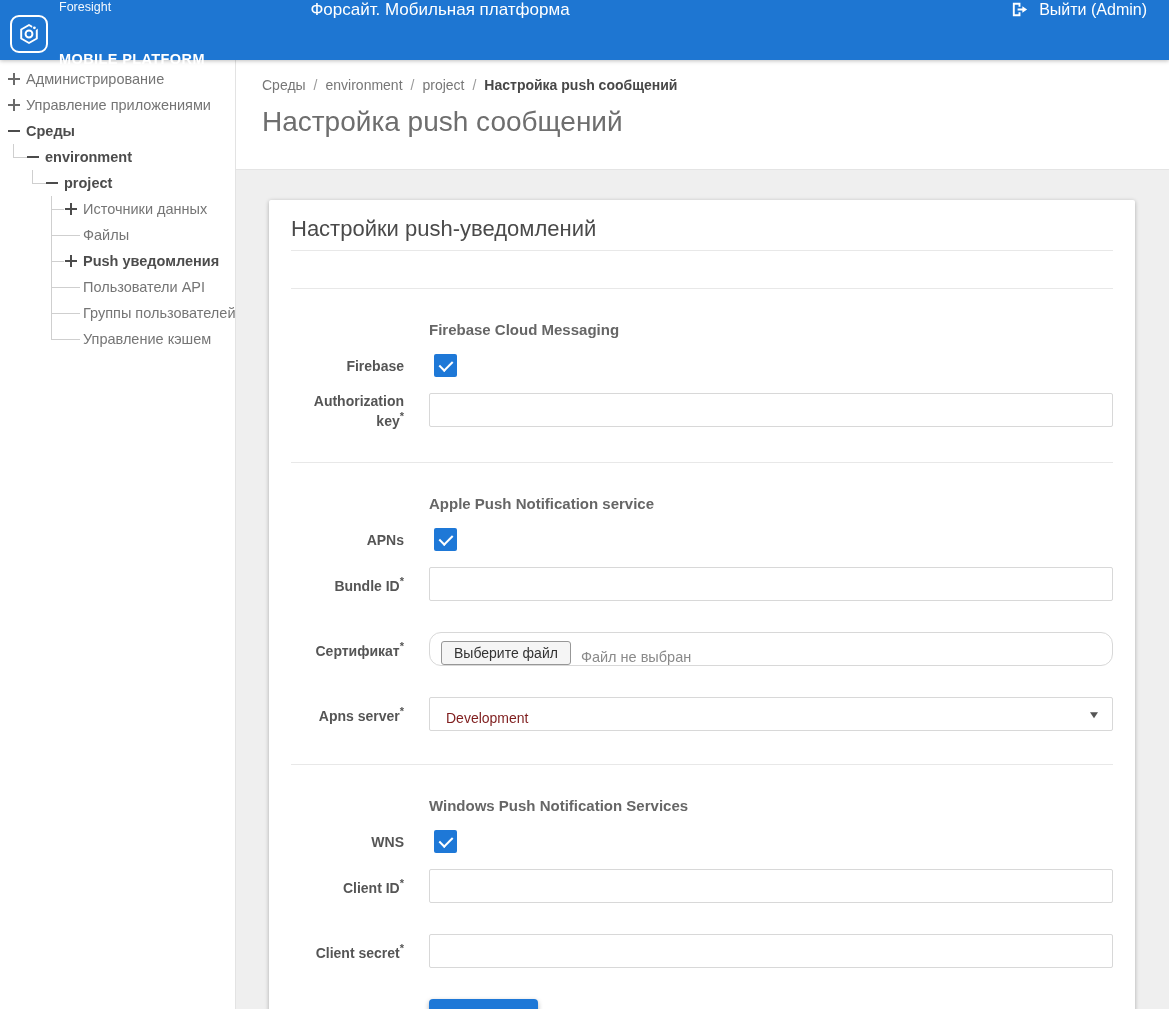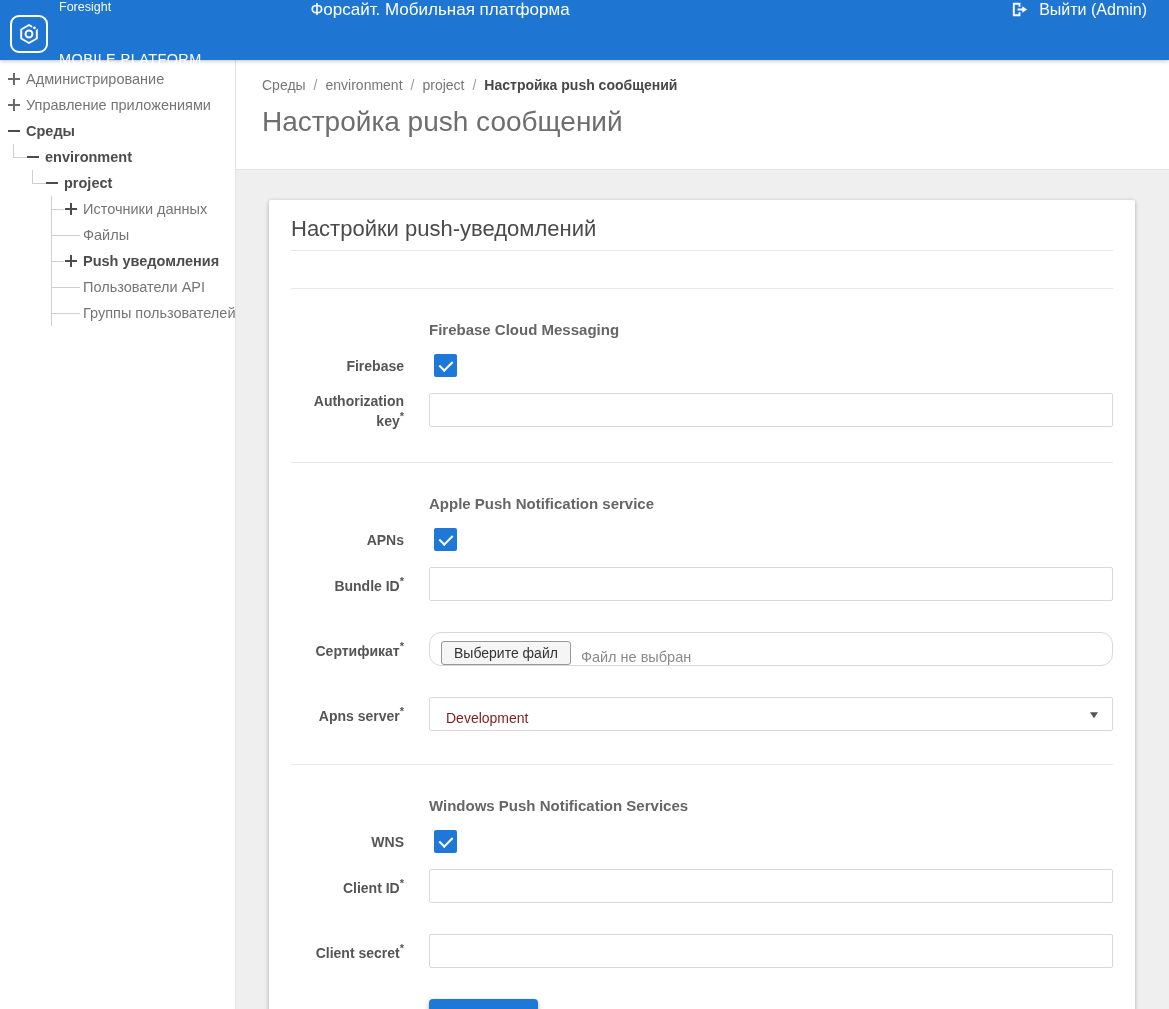--- a/index.html
+++ b/index.html
@@ -24,21 +24,21 @@
     box-shadow:0 1px 4px rgba(0,0,0,.25);
     color:#fff;
   }
   .logo{display:flex;align-items:center;gap:11px;cursor:pointer;}
   .logo-badge{
     width:38px;height:38px;border:2px solid #fff;border-radius:9px;
     display:flex;align-items:center;justify-content:center;flex:none;
   }
   .logo-text{line-height:1.15;}
   .logo-line1{font-size:12.5px;font-weight:300;opacity:.95;}
-  .logo-line2{font-size:14.5px;font-weight:400;letter-spacing:.4px;margin-top:37px;}
+  .logo-line2{font-size:14.5px;font-weight:700;letter-spacing:.4px;margin-top:37px;}
   .header-title{
     position:absolute;left:440px;transform:translateX(-50%);
     font-size:17px;font-weight:400;white-space:nowrap;
   }
   .logout{
     margin-left:auto;display:flex;align-items:center;gap:10px;
     font-size:16px;cursor:pointer;
   }
   
   .content-row{display:flex;height:949px;}
@@ -245,20 +245,26 @@
                       <span class="ti ti-none"></span>
                       <span>Пользователи API</span>
                     </div>
                   </li>
                   <li class="lv3 c3 cont noicon">
                     <div class="node">
                       <span class="ti ti-none"></span>
                       <span>Группы пользователей</span>
                     </div>
                   </li>
+                  <li class="lv3 c3 noicon">
+                    <div class="node">
+                      <span class="ti ti-none"></span>
+                      <span>Управление кэшем</span>
+                    </div>
+                  </li>
                 </ul>
               </li>
             </ul>
           </li>
         </ul>
       </li>
     </ul>
   </div>
 
   <div class="main">

